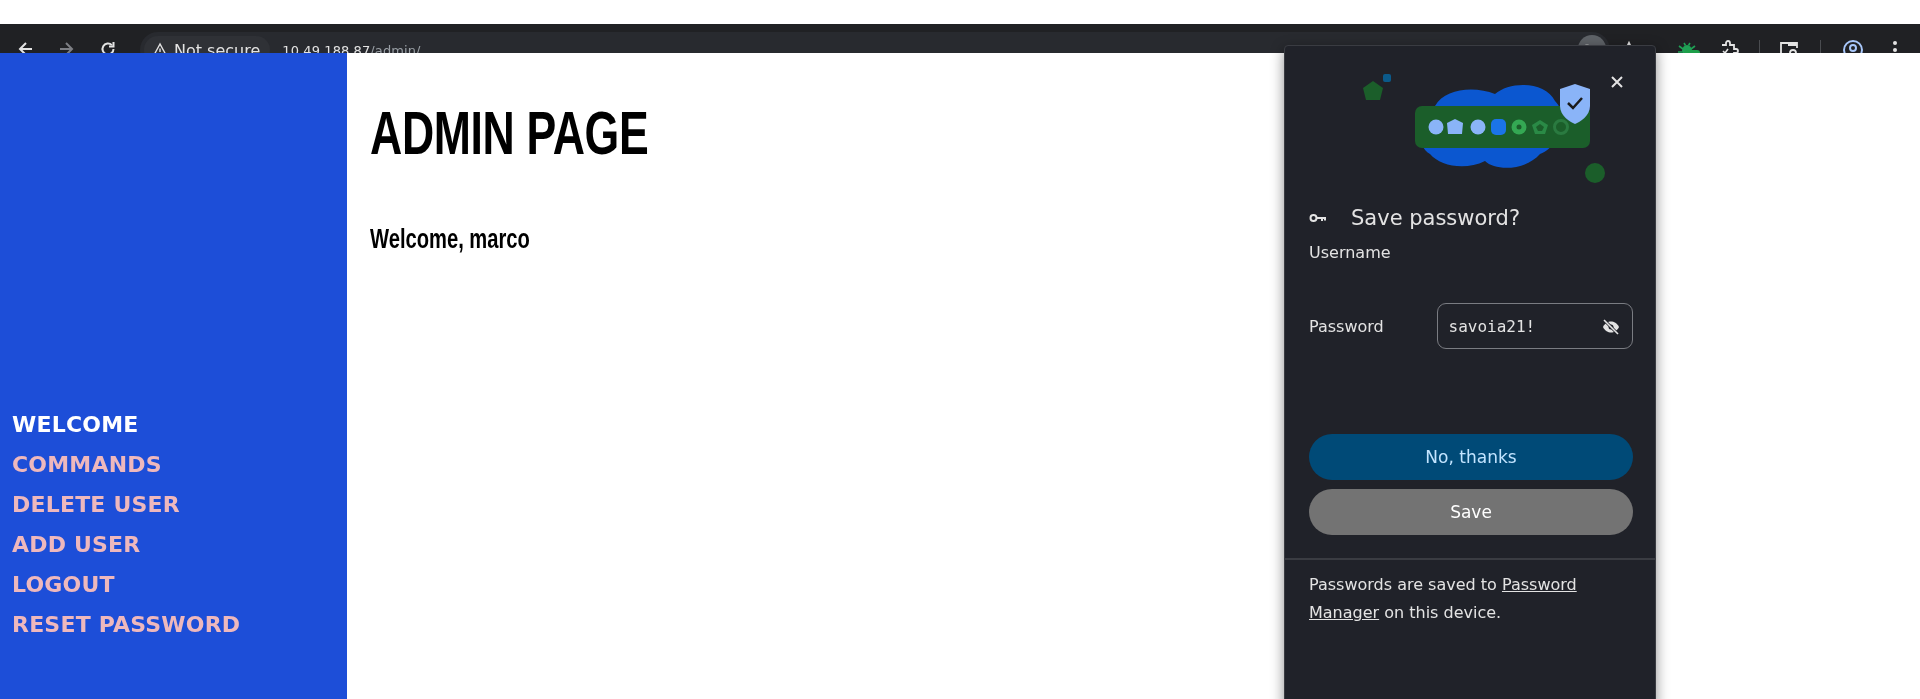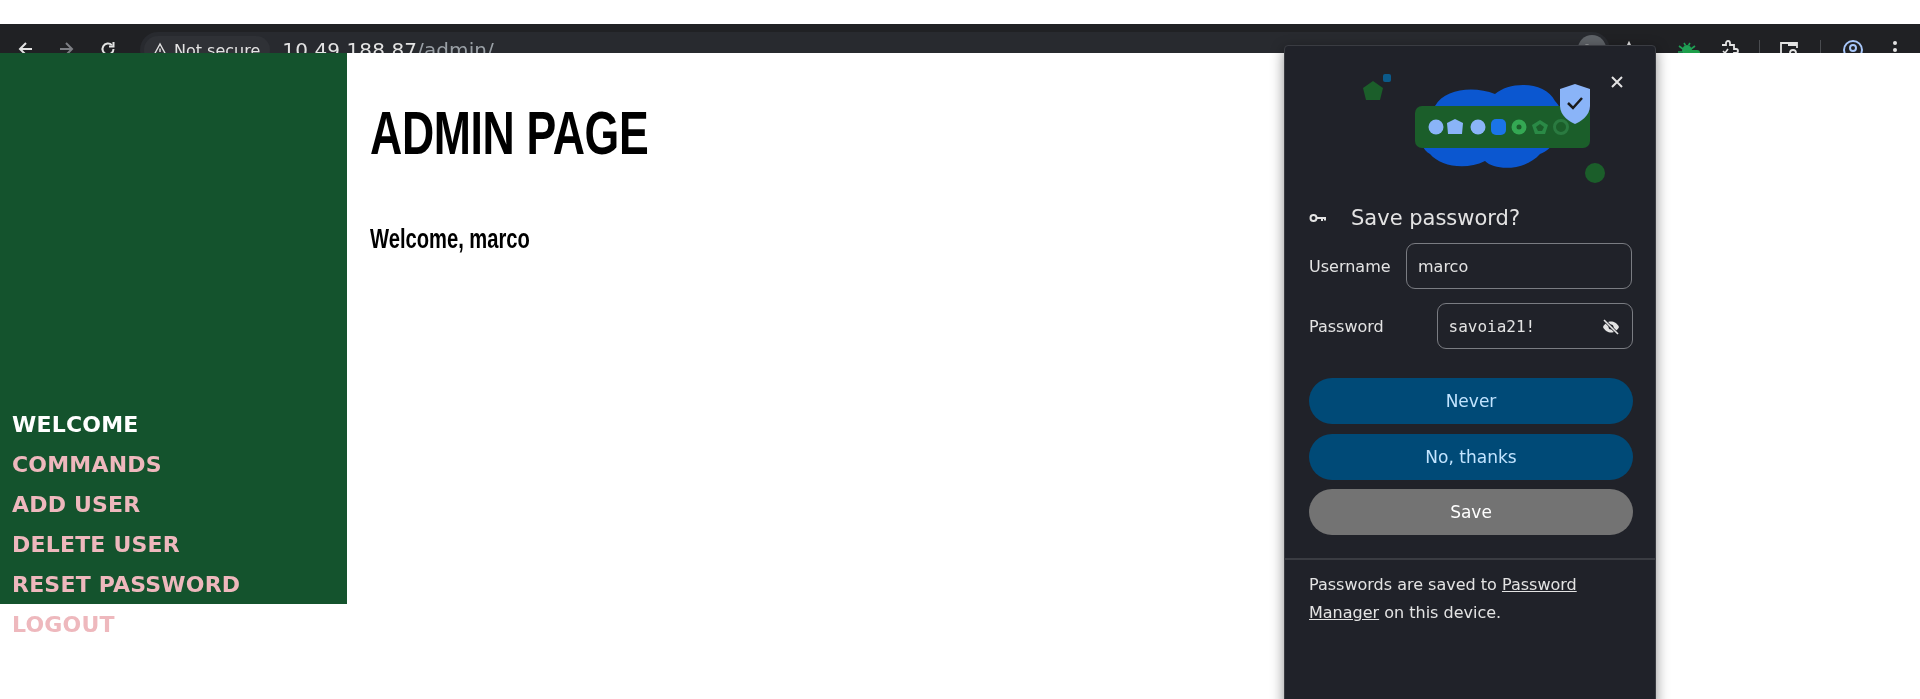--- a/index.html
+++ b/index.html
@@ -4,29 +4,29 @@
 <style>
   * { box-sizing: border-box; margin: 0; padding: 0; }
   html, body { width: 1920px; height: 699px; overflow: hidden; background: #ffffff; }
   body { font-family: "DejaVu Sans", sans-serif; position: relative; }
 
   
   .toolbar { position: absolute; left: 0; top: 0; width: 1920px; height: 52px; background: #202124; border-bottom: 1px solid #3c3d41; display: flex; align-items: center; margin-top: 24px; }
   .nav-btn { width: 40px; height: 40px; display: flex; align-items: center; justify-content: center; position: absolute; top: 5px; }
   .omnibox { position: absolute; left: 140px; top: 8px; width: 1470px; height: 36px; background: #282a2f; border-radius: 18px; display: flex; align-items: center; }
   .security-chip { margin-left: 4px; height: 28px; padding: 0 10px 0 8px; border-radius: 14px; background: #2f3136; display: flex; align-items: center; gap: 6px; color: #e3e3e3; font-size: 16px; }
-  .url { margin-left: 12px; font-size: 20px; color: #e3e3e3; letter-spacing: 0.1px; }
+  .url { margin-left: 12px; font-size: 13px; color: #e3e3e3; letter-spacing: 0.1px; }
   .url .path { color: #9aa0a6; }
   .key-chip { width: 28px; height: 28px; border-radius: 50%; background: #5f6368; display: flex; align-items: center; justify-content: center; position: absolute; left: 1578px; top: 11px; }
   .tb-icon { position: absolute; top: 11px; width: 30px; height: 30px; display: flex; align-items: center; justify-content: center; }
   .tb-sep { position: absolute; top: 16px; width: 1px; height: 20px; background: #4a4c50; }
   .badge { position: absolute; left: 1684px; top: 26px; width: 16px; height: 16px; background: #1e9f4a; border-radius: 3px; color: #0b1a0f; font-size: 12px; font-weight: bold; display: flex; align-items: center; justify-content: center; }
 
   
-  .sidebar { position: absolute; left: 0; top: 53px; width: 347px; height: 551px; background: #14532d; }
+  .sidebar { position: absolute; left: 0; top: 53px; width: 347px; height: 646px; background: #1d4ed8; }
   .side-nav { position: absolute; left: 12px; top: 352px; display: flex; flex-direction: column; }
   .side-item { font-family: "DejaVu Sans", sans-serif; font-weight: bold; font-size: 22px; color: #eeb8bd; height: 40px; line-height: 40px; letter-spacing: 0.2px; cursor: pointer; }
   .side-item.active { color: #ffffff; }
 
   
   .main { position: absolute; left: 347px; top: 53px; right: 0; bottom: 0; background: #ffffff; }
   .page-title { position: absolute; left: 23px; top: 44px; font-family: "Liberation Sans", sans-serif; font-weight: bold; font-size: 62px; color: #000; transform: scaleX(0.72); transform-origin: left top; letter-spacing: -0.5px; white-space: nowrap; }
   .welcome { position: absolute; left: 23px; top: 170px; font-family: "Liberation Sans", sans-serif; font-weight: bold; font-size: 28px; color: #000; transform: scaleX(0.72); transform-origin: left top; white-space: nowrap; }
 
   
@@ -126,24 +126,24 @@
         <circle cx="3" cy="10" r="2" fill="#e3e3e3"></circle>
         <circle cx="3" cy="17" r="2" fill="#e3e3e3"></circle>
       </svg>
   </div>
 </div>
 
 <div class="sidebar">
   <nav class="side-nav">
     <a class="side-item active">WELCOME</a>
     <a class="side-item">COMMANDS</a>
+    <a class="side-item">DELETE USER</a>
     <a class="side-item">ADD USER</a>
-    <a class="side-item">DELETE USER</a>
+    <a class="side-item">LOGOUT</a>
     <a class="side-item">RESET PASSWORD</a>
-    <a class="side-item">LOGOUT</a>
   </nav>
 </div>
 
 <div class="main">
   <h1 class="page-title">ADMIN PAGE</h1>
   <h2 class="welcome">Welcome, marco</h2>
 </div>
 
 <div class="popup">
   <svg class="illustration" viewBox="0 0 260 120" width="260" height="120">
@@ -175,40 +175,36 @@
   <div class="popup-title">
     <svg width="18" height="10" viewBox="0 0 18 10">
         <circle cx="4.5" cy="5" r="3" stroke="#e3e3e3" stroke-width="2" fill="none"></circle>
         <path d="M7.5 5H17M13 5v3M16 5v2.5" stroke="#e3e3e3" stroke-width="2"></path>
       </svg>
     <span class="title-text">Save password?</span>
   </div>
 
   <div class="field-row" style="top:197px">
     <span class="field-label">Username</span>
-    <div class="field-box">
-      <span>marco</span>
-    </div>
   </div>
 
   <div class="field-row" style="top:257px">
     <span class="field-label">Password</span>
     <div class="field-box mono">
       <span>savoia21!</span>
       <div class="eye-btn">
         <svg width="18" height="16" viewBox="0 0 18 16">
             <path d="M1 8c2-4 5-5.5 8-5.5S15 4 17 8c-2 4-5 5.5-8 5.5S3 12 1 8z" fill="#e3e3e3"></path>
             <circle cx="9" cy="8" r="2.5" fill="#202229"></circle>
             <path d="M2 1l14 14" stroke="#202229" stroke-width="3"></path>
             <path d="M2 1l14 14" stroke="#e3e3e3" stroke-width="1.6"></path>
           </svg>
       </div>
     </div>
   </div>
 
-  <div class="pbtn tonal" style="top:332px">Never</div>
   <div class="pbtn tonal" style="top:388px">No, thanks</div>
   <div class="pbtn primary" style="top:443px">Save</div>
 
   <div class="popup-divider"></div>
 
   <p class="footer-text"><span>Passwords are saved to </span><a>Password Manager</a><span> on this device.</span></p>
 </div>
 
 </body></html>

